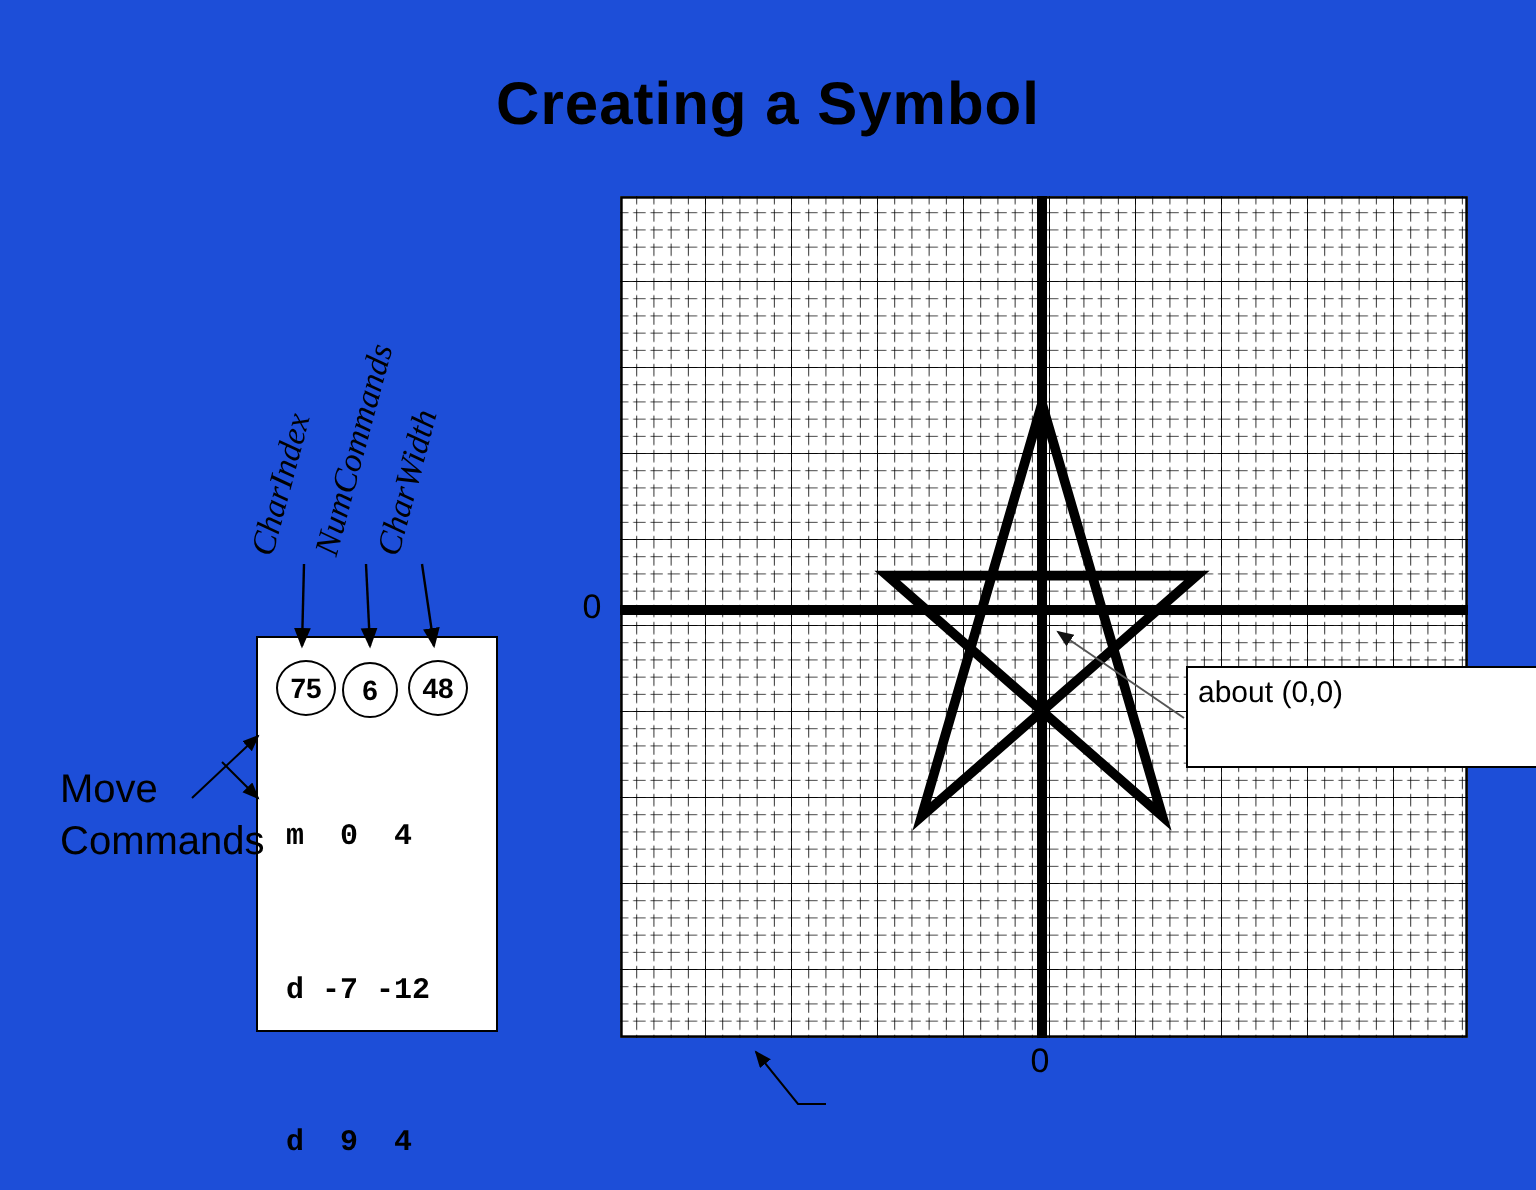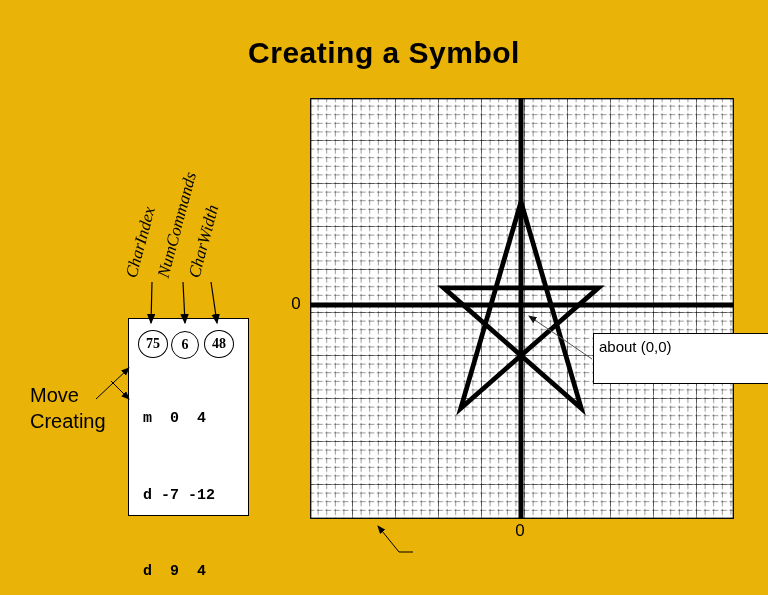--- a/index.html
+++ b/index.html
@@ -1,32 +1,32 @@
 <!DOCTYPE html>
 <html><head>
 <meta charset="utf-8">
 <style>
   html,body{margin:0;padding:0;background:#ffffff;}
   .canvas{
-    position:relative;width:768px;height:595px;background:#eab308;
+    position:relative;width:768px;height:595px;background:#1d4ed8;
     font-family:"Liberation Sans",sans-serif;color:#000;overflow:hidden;
   }
   .title{
     position:absolute;left:0;top:36px;width:768px;text-align:center;
     font-size:30px;font-weight:bold;letter-spacing:0.5px;
   }
   
   .cmd-box{
     position:absolute;left:128px;top:318px;width:119px;height:196px;
     border:1.5px solid #000;background:#fff;
   }
   .circle{
     position:absolute;width:28px;height:26px;border:1.4px solid #000;
     border-radius:50%;display:flex;align-items:center;justify-content:center;
-    font-family:Liberation Serif, serif;font-weight:bold;font-size:14px;
+    font-family:Liberation Sans, sans-serif;font-weight:bold;font-size:14px;
     background:#fff;
   }
   .cmd-lines{
     position:absolute;left:143px;top:355px;white-space:pre;
     font-family:"Liberation Mono",monospace;font-weight:bold;
     font-size:15px;line-height:25.5px;
   }
   .rot-label{
     position:absolute;height:20px;line-height:20px;white-space:nowrap;
     font-family:"Liberation Serif",serif;font-style:italic;font-size:17px;
@@ -66,21 +66,21 @@
     <div>m  0  4</div>
     <div>d -7 -12</div>
     <div>d  9  4</div>
     
     
     
   </div>
 
   <div class="move-draw">
     <div>Move</div>
-    <div>Creating</div>
+    <div>Commands</div>
   </div>
 
   <div class="grid-wrap">
     <svg width="424" height="421" viewBox="0 0 424 421">
       <defs>
         <pattern id="gcell" width="8.6" height="8.6" patternUnits="userSpaceOnUse">
           <path d="M8.6 0 L8.6 8.6 M0 8.6 L8.6 8.6" stroke="#000" stroke-width="0.8" stroke-dasharray="4.2 2.4" fill="none"></path>
         </pattern>
         <pattern id="g5" width="43" height="43" patternUnits="userSpaceOnUse">
           <path d="M43 0 L43 43 M0 43 L43 43" stroke="#000" stroke-width="0.95" fill="none"></path>

